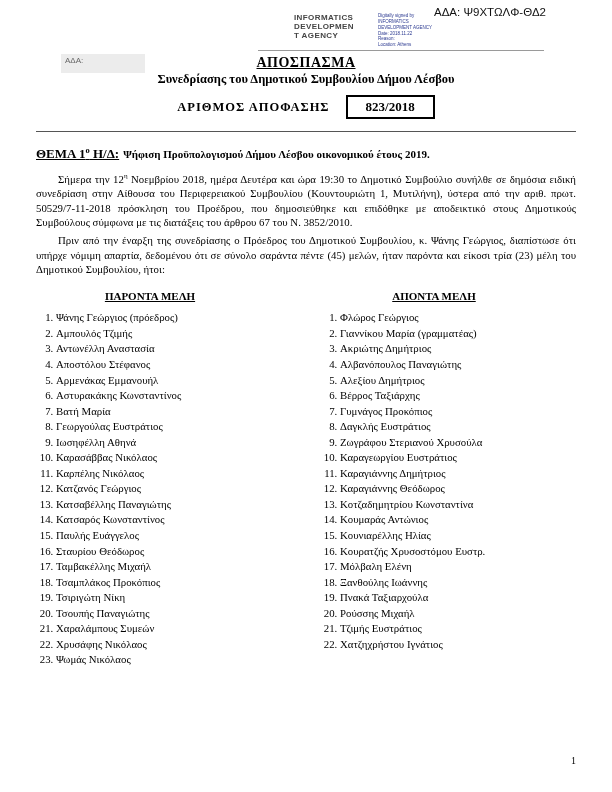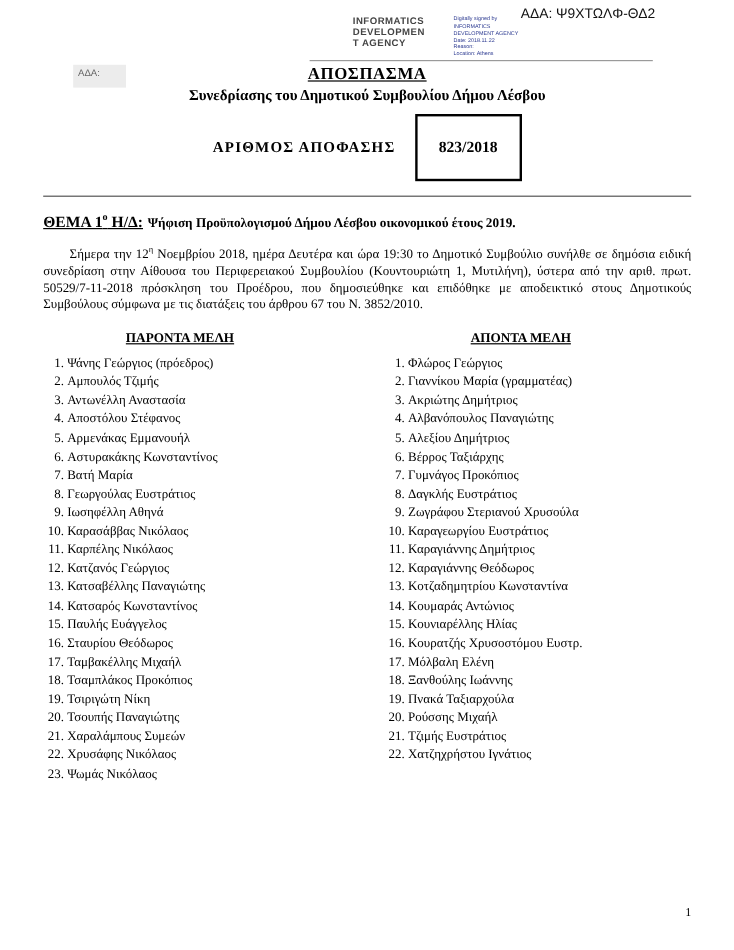--- a/index.html
+++ b/index.html
@@ -25,42 +25,42 @@
     line-height:1.15; letter-spacing:0.4px; width:78px;
   }
   .sig-details {
     font-family:"Liberation Sans","DejaVu Sans",sans-serif;
     font-size:4.5px; color:#2b3990; line-height:1.3; width:120px;
   }
   .sig-underline { position:absolute; top:50px; left:258px; width:286px; border-top:1px solid #9a9a9a; }
 
   
   .ada-left-box {
-    position:absolute; top:54px; left:61px; width:44px; height:19px;
+    position:absolute; top:54px; left:61px; width:84px; height:19px;
     background:#ececec; box-sizing:border-box; padding:2px 4px;
     font-family:"Liberation Sans","DejaVu Sans",sans-serif;
     font-size:8px; color:#666;
   }
 
   .content { padding-top:55px; }
 
   .title1 {
     text-align:center; font-size:14px; font-weight:bold;
     text-decoration:underline; letter-spacing:0.5px;
   }
   .title2 { text-align:center; font-size:12.5px; font-weight:bold; line-height:1.28; }
   sup { font-size:0.65em; }
 
   .decision-row {
     margin-top:8px; display:flex; justify-content:center;
     align-items:center; gap:16px;
   }
   .decision-label { font-size:12.5px; font-weight:bold; letter-spacing:1px; }
   .decision-box {
-    border:2px solid #000; padding:18px 18px;
+    border:2px solid #000; padding:2px 18px;
     font-size:13px; font-weight:bold;
   }
 
   .rule { margin:12px 36px 0; border:none; border-top:1px solid #555; }
 
   .thema { margin:11px 36px 0; line-height:1.3; }
   .thema-label { font-size:13px; font-weight:bold; text-decoration:underline; }
   .thema-text { font-size:11px; font-weight:bold; }
 
   .body-par {
@@ -126,20 +126,21 @@
 
     <div class="thema">
       <span class="thema-label"><span>ΘΕΜΑ 1</span><sup>ο</sup><span> Η/Δ:</span></span>
       <span class="thema-text">Ψήφιση Προϋπολογισμού Δήμου Λέσβου οικονομικού έτους 2019.</span>
     </div>
 
     <p class="body-par">
       <span>Σήμερα την 12</span><sup>η</sup><span> Νοεμβρίου 2018, ημέρα Δευτέρα και ώρα 19:30 το Δημοτικό Συμβούλιο συνήλθε σε δημόσια ειδική συνεδρίαση στην Αίθουσα του Περιφερειακού Συμβουλίου (Κουντουριώτη 1, Μυτιλήνη), ύστερα από την αριθ. πρωτ. 50529/7-11-2018 πρόσκληση του Προέδρου, που δημοσιεύθηκε και επιδόθηκε με αποδεικτικό στους Δημοτικούς Συμβούλους σύμφωνα με τις διατάξεις του άρθρου 67 του Ν. 3852/2010.</span>
     </p>
 
+    <p class="body-par second">Πριν από την έναρξη της συνεδρίασης ο Πρόεδρος του Δημοτικού Συμβουλίου, κ. Ψάνης Γεώργιος, διαπίστωσε ότι υπήρχε νόμιμη απαρτία, δεδομένου ότι σε σύνολο σαράντα πέντε (45) μελών, ήταν παρόντα και είκοσι τρία (23) μέλη του Δημοτικού Συμβουλίου, ήτοι:</p>
 
     <div class="members">
       <div class="member-col">
         <div class="col-header">ΠΑΡΟΝΤΑ ΜΕΛΗ</div>
         <ol>
             <li>Ψάνης Γεώργιος (πρόεδρος)</li>
             <li>Αμπουλός Τζιμής</li>
             <li>Αντωνέλλη Αναστασία</li>
             <li>Αποστόλου Στέφανος</li>
             <li>Αρμενάκας Εμμανουήλ</li>

